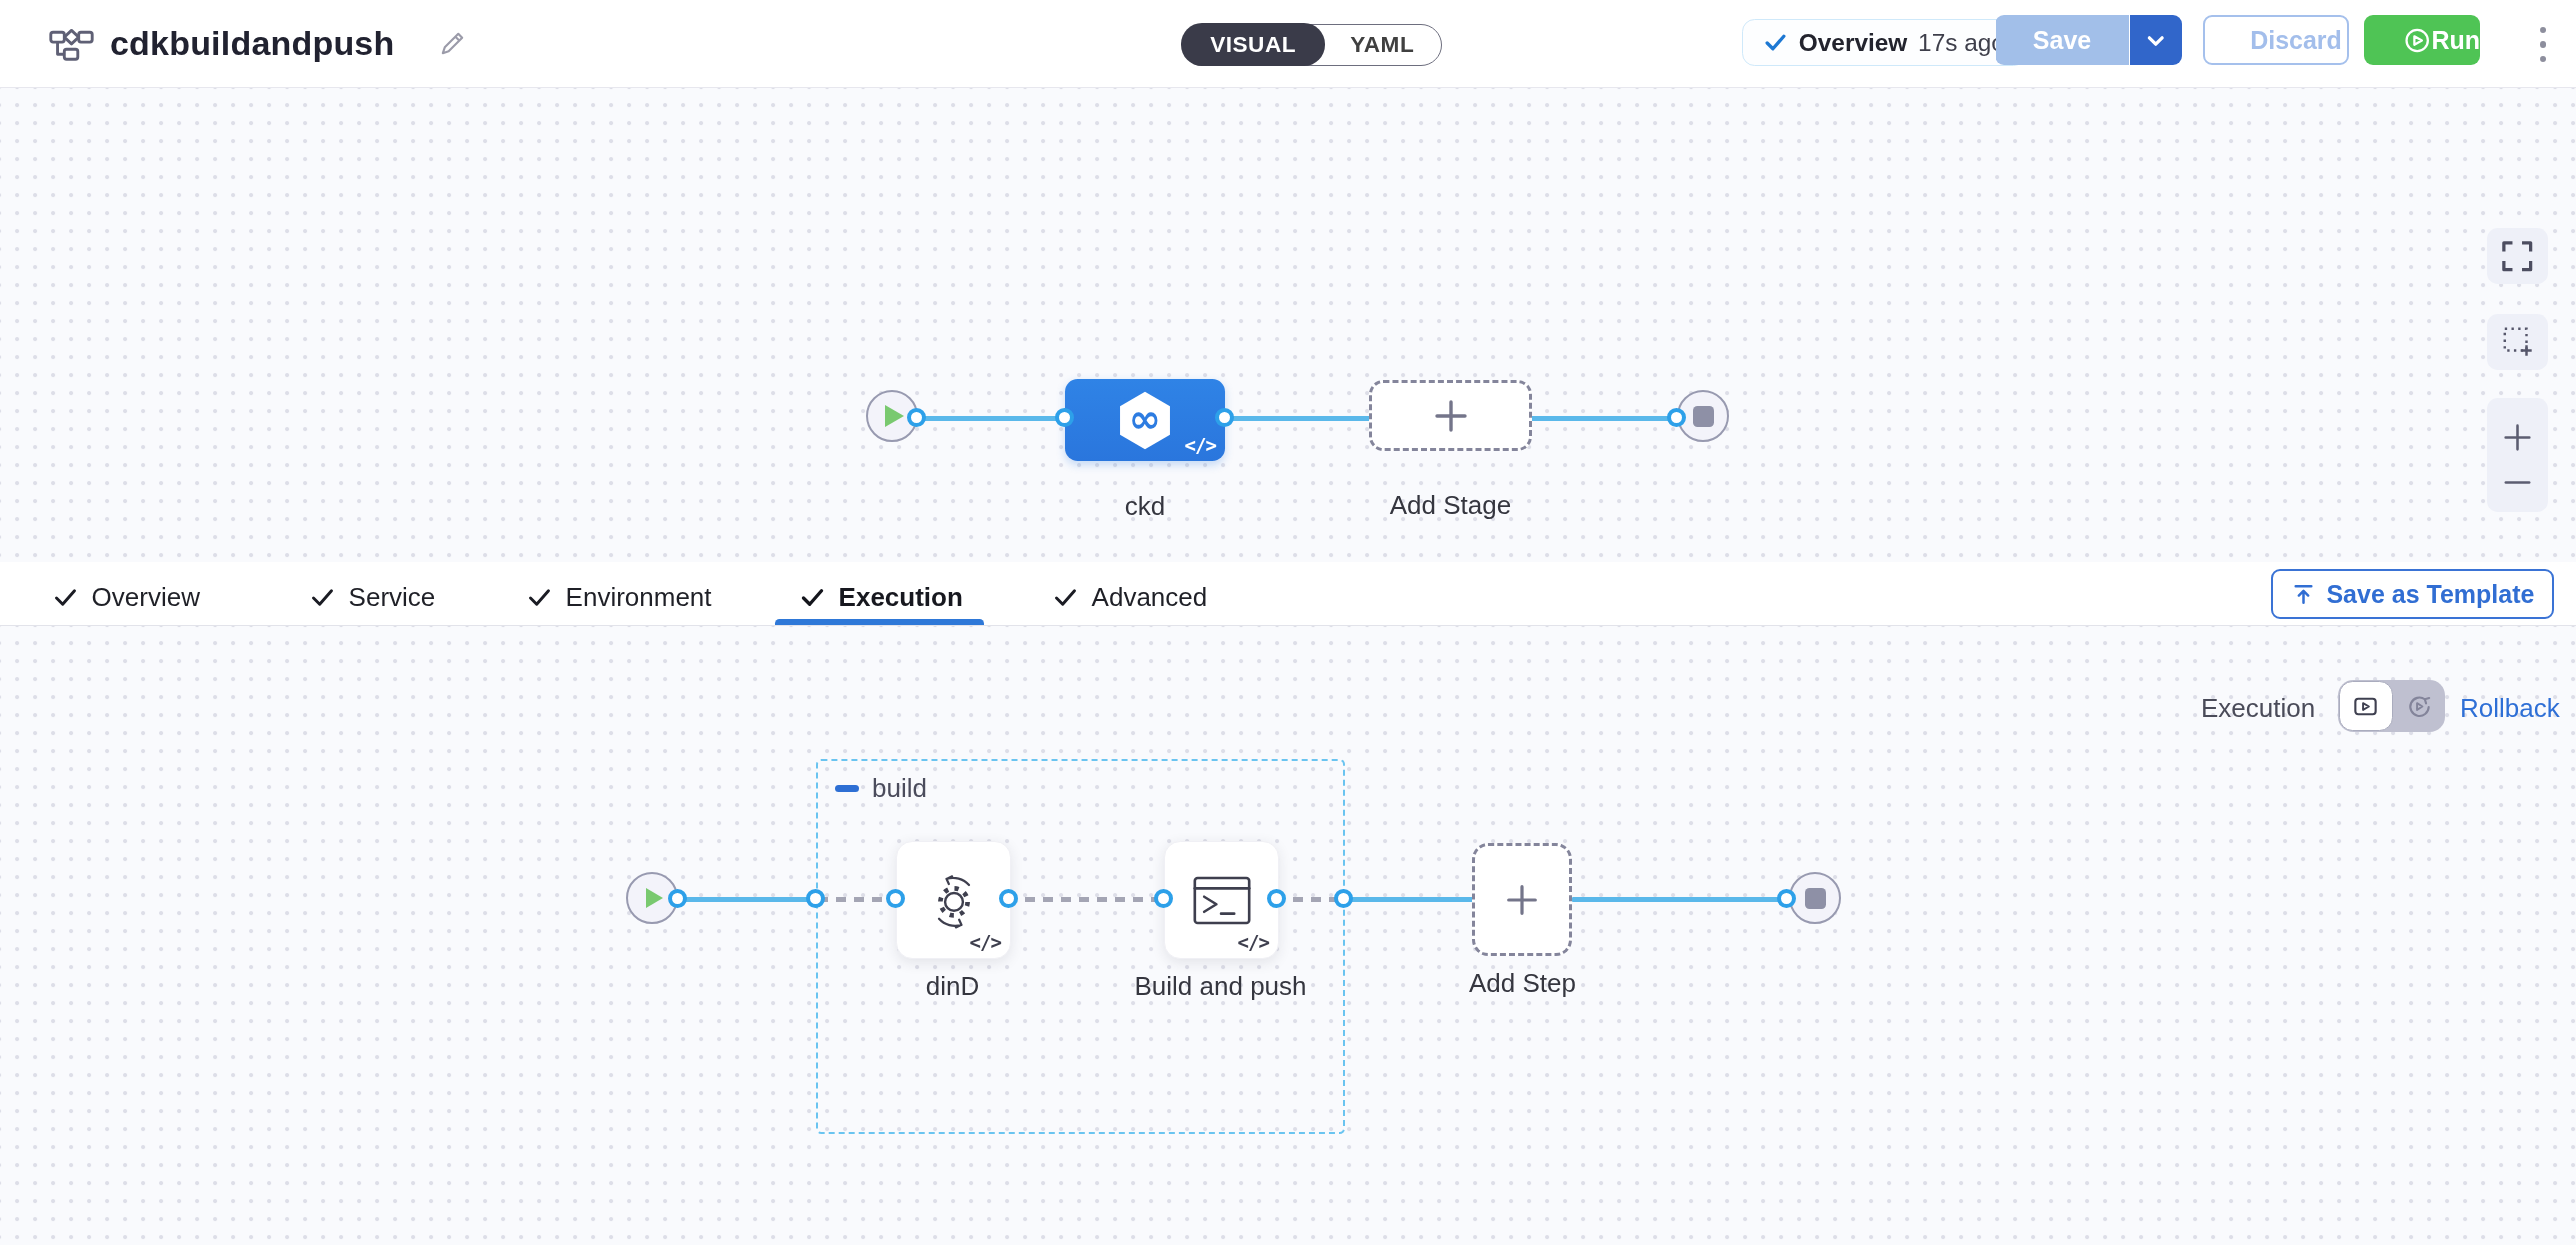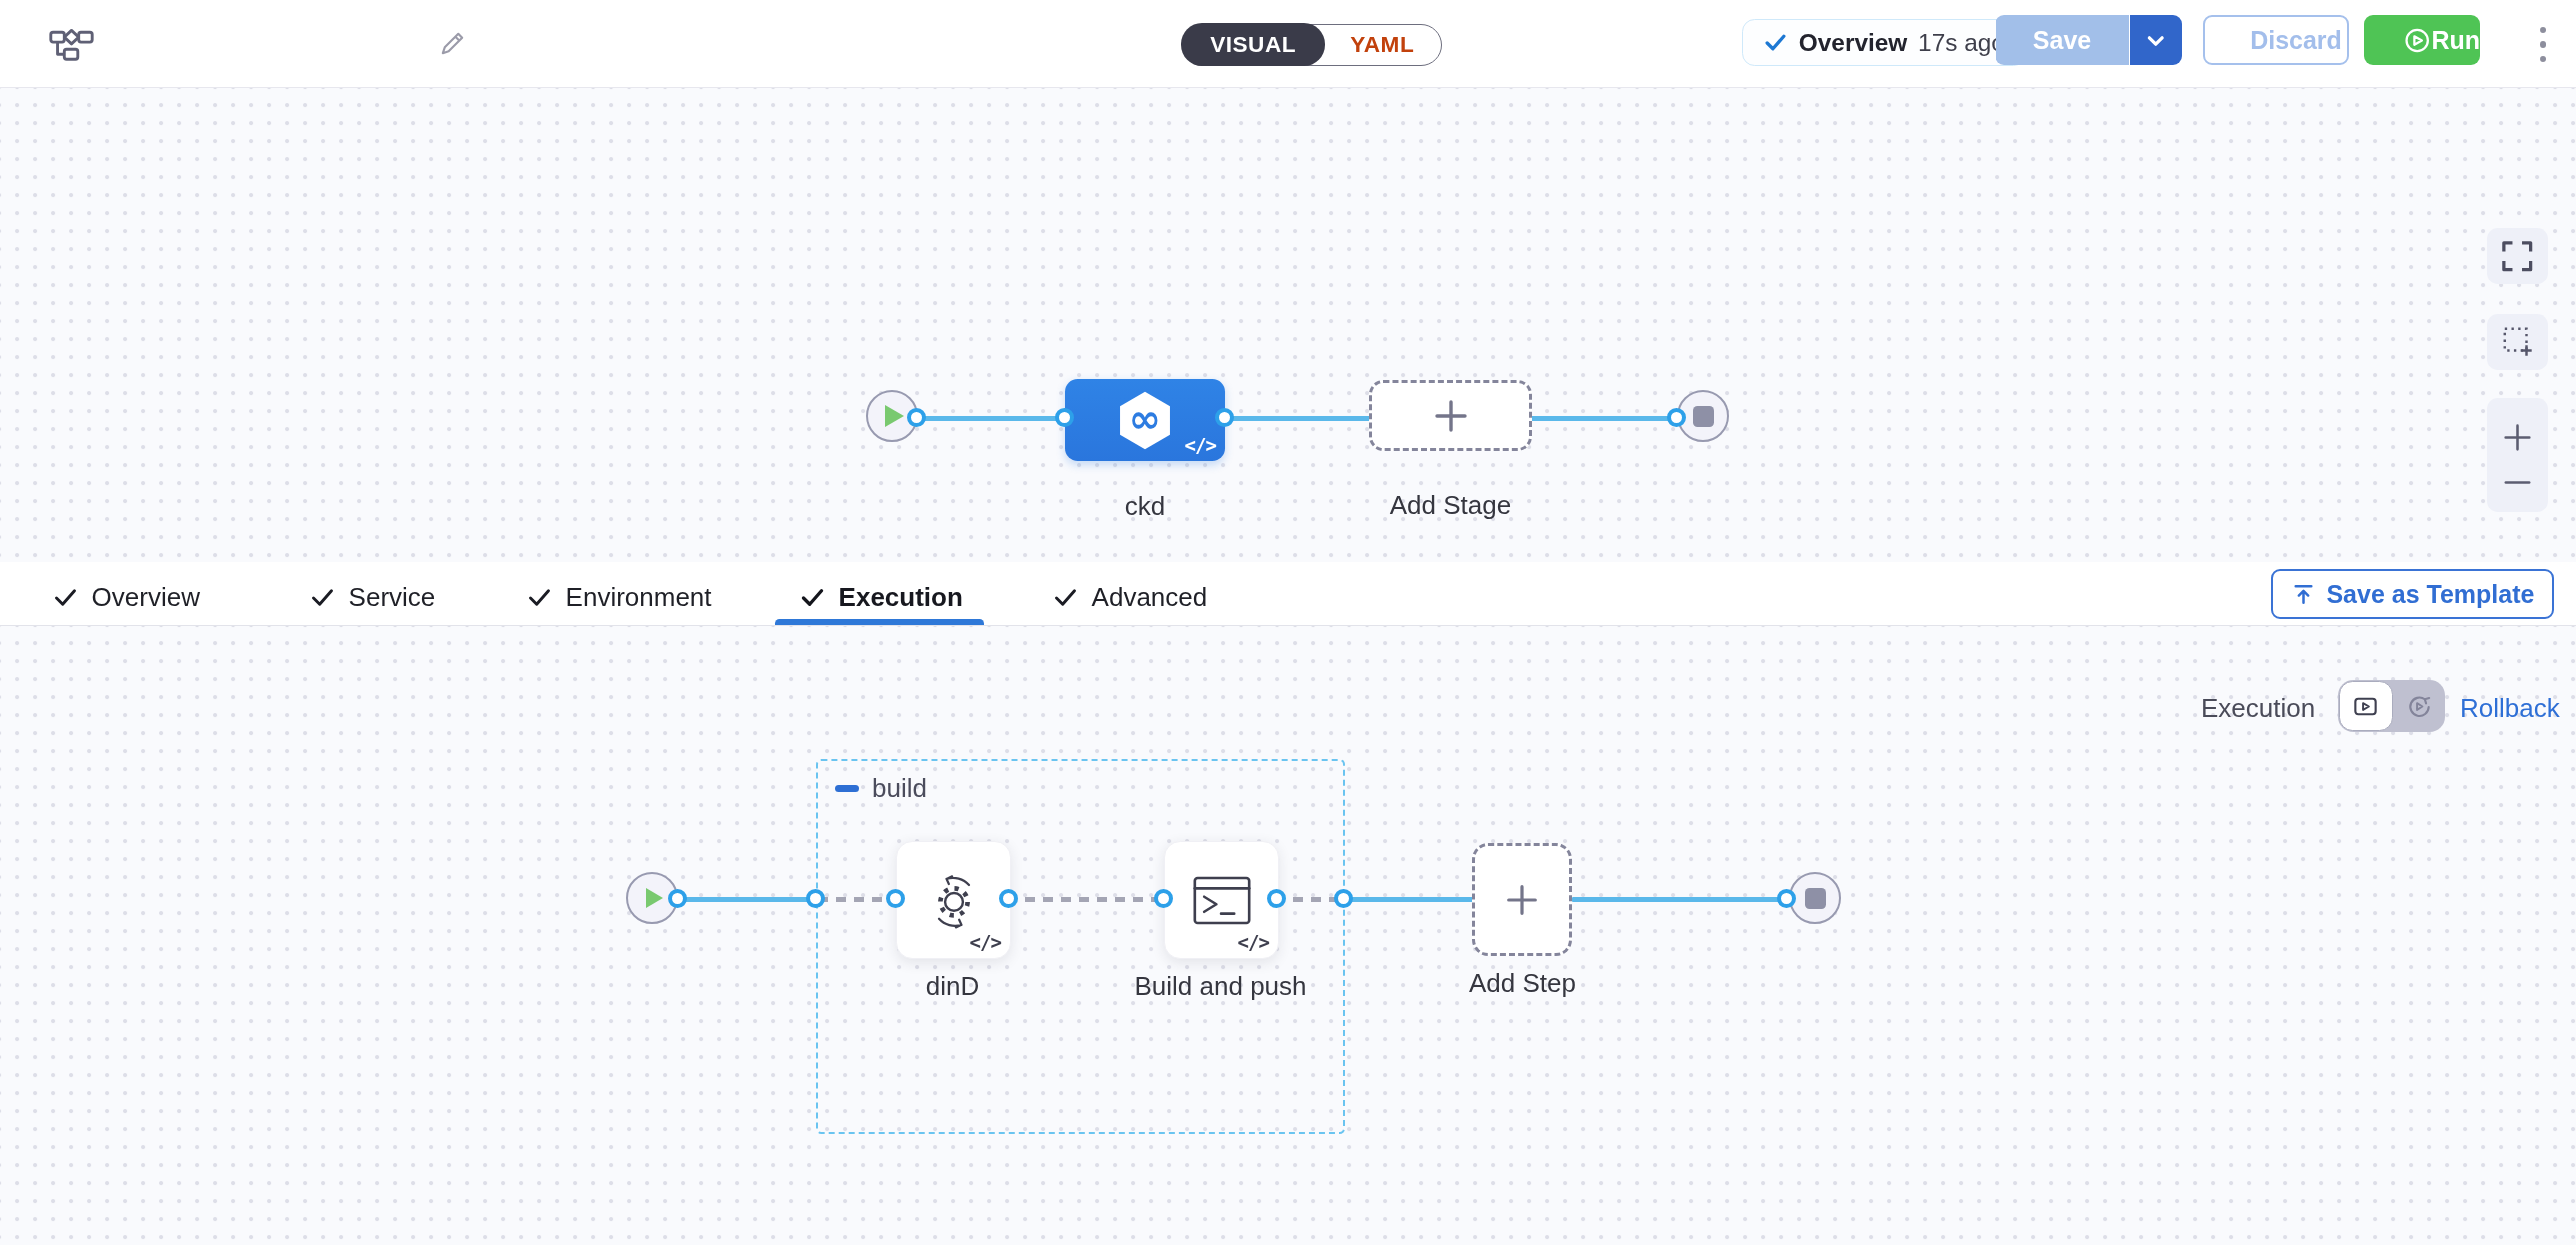--- a/index.html
+++ b/index.html
@@ -8,21 +8,21 @@
   .abs{position:absolute;}
 
   
   .header{position:absolute;left:0;top:0;width:100%;height:87px;background:#fff;
           border-bottom:0.9px solid #e7e7ee;z-index:10;}
   .title{position:absolute;left:110px;top:0;height:87px;line-height:87px;
          font-size:34px;font-weight:700;color:#212230;letter-spacing:0.2px;}
   .mode-toggle{position:absolute;left:1182px;top:23.5px;height:42px;display:flex;align-items:stretch;
          border:1.8px solid #6d6e7e;border-radius:22.6px;background:#fff;box-sizing:border-box;}
   .mode-seg{display:flex;align-items:center;padding:0 27px;font-size:22.6px;font-weight:700;
-         letter-spacing:0.5px;border-radius:21px;color:#c2410c;cursor:pointer;}
+         letter-spacing:0.5px;border-radius:21px;color:#404040;cursor:pointer;}
   .mode-seg.active{background:#3a3b49;color:#fff;margin:-1.8px;padding:0 29px;}
   .validated-chip{position:absolute;left:1742px;top:19px;height:47px;box-sizing:border-box;
          border:1.8px solid #cfe9fa;background:#fdfeff;border-radius:12.6px;display:flex;
          align-items:center;gap:10.8px;padding:0 20px;}
   .validated-chip .v-label{font-size:24.4px;font-weight:700;color:#23242e;}
   .validated-chip .v-time{font-size:24.4px;color:#3e3f4b;}
   .btn{position:absolute;top:15.3px;height:50px;border-radius:9px;display:flex;align-items:center;
        justify-content:center;font-size:25px;font-weight:700;box-sizing:border-box;cursor:pointer;padding-left:40px;}
   .save-split{left:1995px;width:187px;overflow:hidden;padding:0;border-radius:9px;display:flex;align-items:stretch;}
   .save-main{width:133px;background:#a2bfe9;color:#fff;display:flex;align-items:center;
@@ -108,20 +108,21 @@
   <div class="header">
     <svg class="abs" style="left:49px;top:24.4px;" width="45" height="38" viewBox="0 0 50 42">
       <g fill="#fff" stroke="#5f6075" stroke-width="3.2" stroke-linejoin="round">
         <path d="M9.5 20 V33.5 H17" fill="none"></path>
         <path d="M25 7 L33 14.5 L25 22 L17 14.5 Z"></path>
         <rect x="2" y="9" width="15" height="11" rx="2.5"></rect>
         <rect x="33" y="9" width="15" height="11" rx="2.5"></rect>
         <rect x="17" y="28" width="15" height="11" rx="2.5"></rect>
       </g>
     </svg>
+    <div class="title">cdkbuildandpush</div>
     <svg class="abs" style="left:438px;top:29px;cursor:pointer;" width="29" height="29" viewBox="0 0 30 30">
       <g fill="none" stroke="#9b9ba9" stroke-width="2.2" stroke-linejoin="round">
         <path d="M5 25 L7 19 L21 5 L25 9 L11 23 Z"></path>
         <path d="M18 8 L22 12"></path>
       </g>
     </svg>
 
     <div class="mode-toggle">
       <div class="mode-seg active">VISUAL</div>
       <div class="mode-seg">YAML</div>

